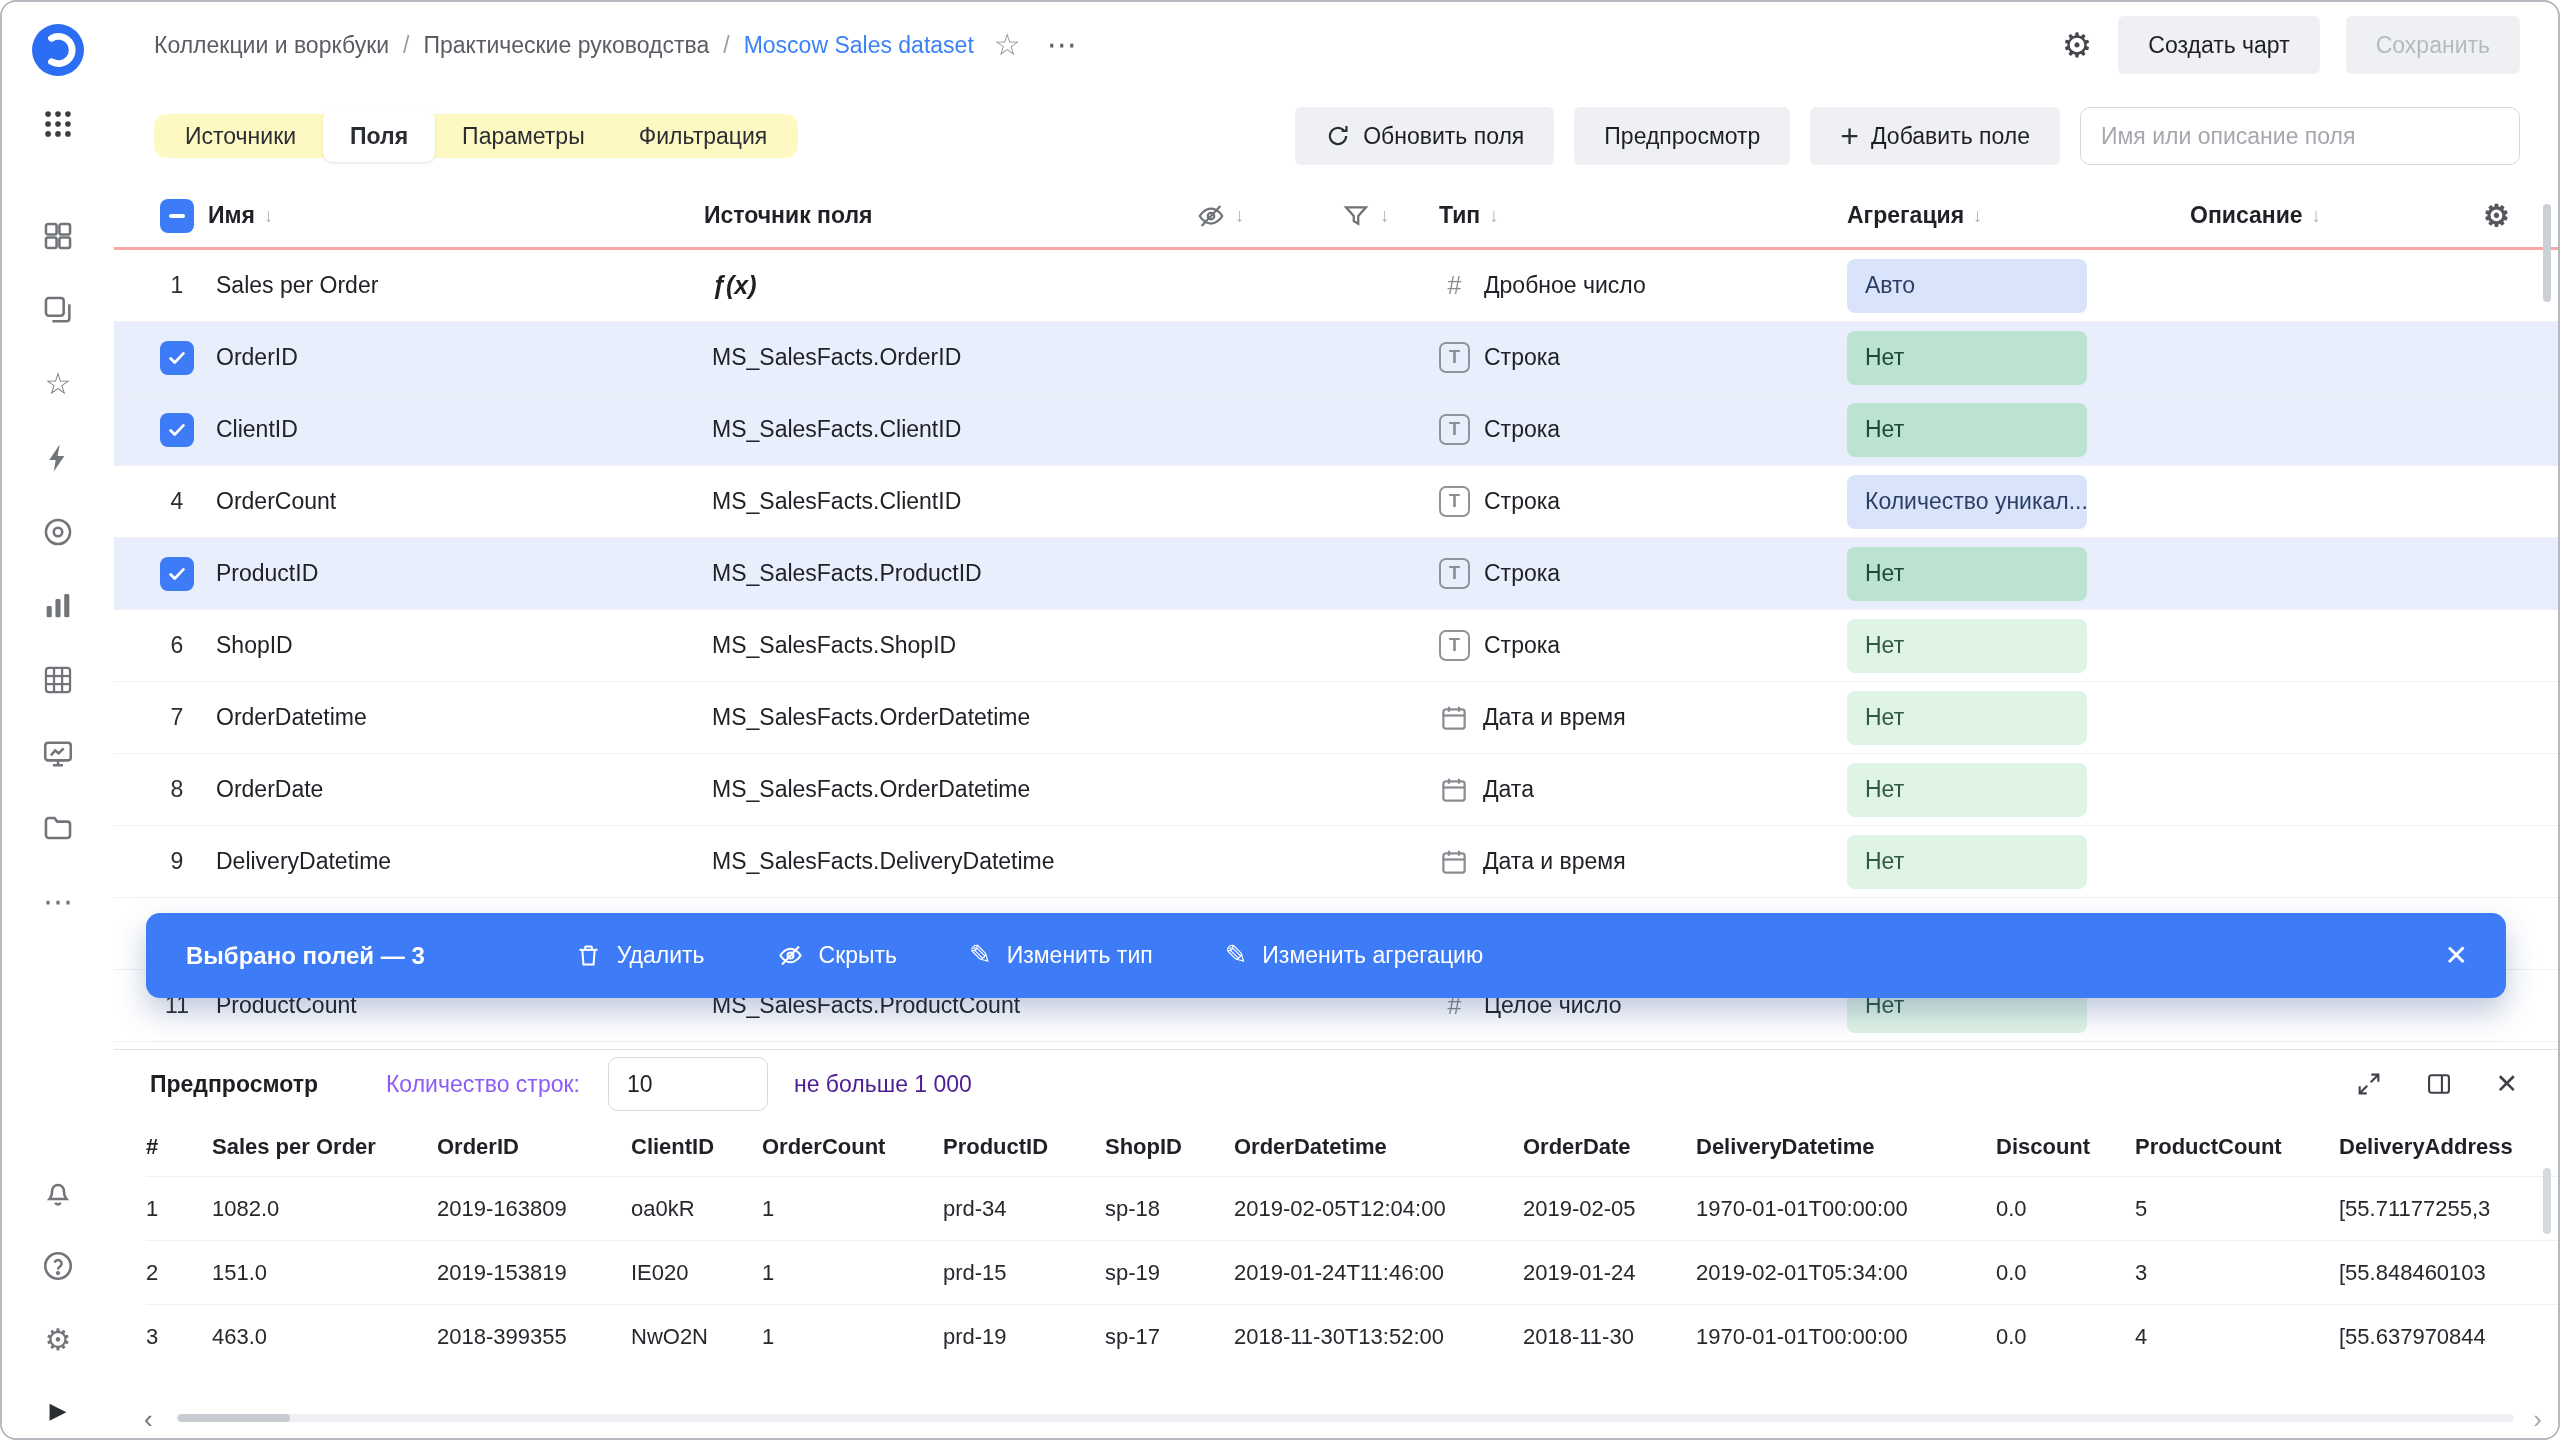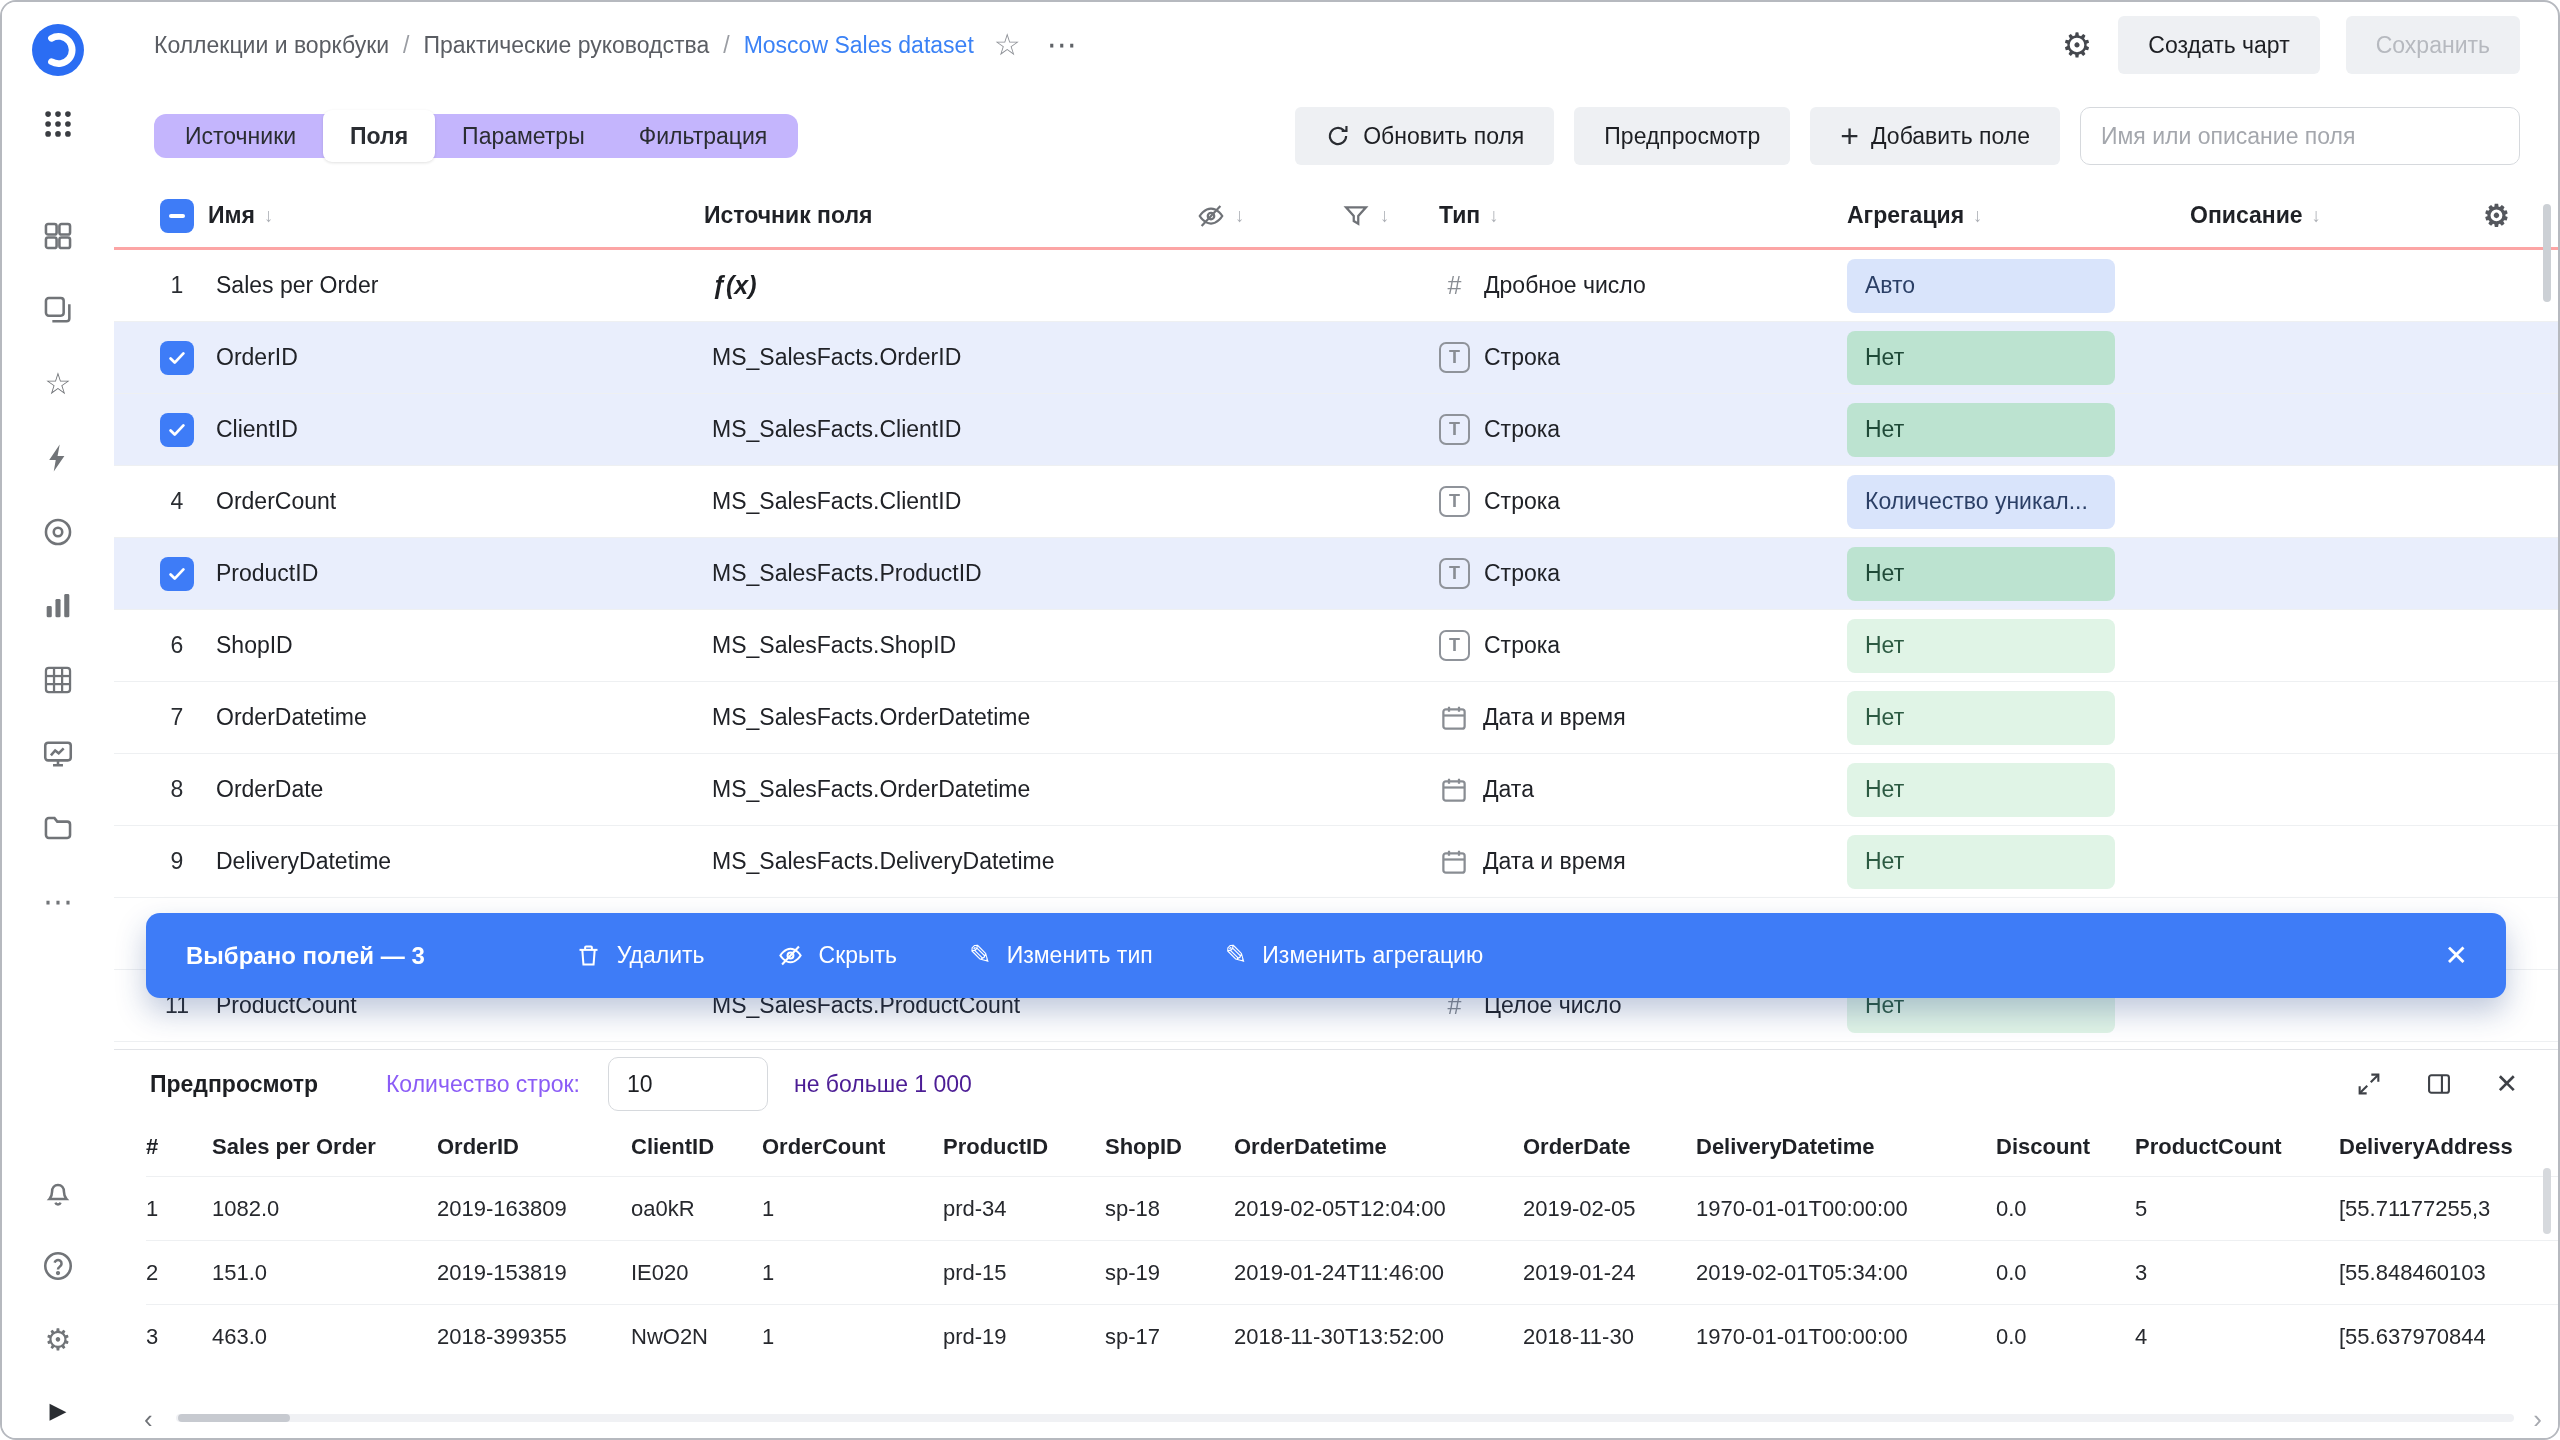--- a/index.html
+++ b/index.html
@@ -30,21 +30,21 @@
   .topbar-right{margin-left:auto;display:flex;align-items:center;gap:26px;}
   .gear-glyph{font-size:34px;color:#44474d;cursor:pointer;line-height:1;}
   .btn{height:58px;border-radius:6px;background:#eef0f3;display:inline-flex;align-items:center;justify-content:center;padding:0 30px;font-size:23px;color:#1d1f23;cursor:pointer;border:none;white-space:nowrap;}
   .btn.disabled{color:#b6b9bf;cursor:default;}
   .bicon{display:inline-flex;margin-right:12px;color:#2a2d32;}
   .bicon svg{width:26px;height:26px;}
   .plus-glyph{font-size:32px;margin-right:12px;line-height:1;color:#2a2d32;}
 
   
   .actionbar{height:96px;display:flex;align-items:center;padding:0 38px 0 40px;}
-  .tabs{display:flex;background:#c4b5fd;border-radius:12px;padding:4px;height:44px;align-items:center;}
+  .tabs{display:flex;background:#fef9c3;border-radius:12px;padding:4px;height:44px;align-items:center;}
   .tab{padding:0 27px;height:52px;display:flex;align-items:center;font-size:23px;color:#2a2d32;border-radius:9px;cursor:pointer;white-space:nowrap;}
   .tab.active{background:#fff;font-weight:700;box-shadow:0 1px 3px rgba(0,0,0,.12);}
   .bar-actions{margin-left:auto;display:flex;align-items:center;gap:20px;}
   .search{width:440px;height:58px;border:1px solid #d6d9dd;border-radius:10px;padding:0 20px;font-size:23px;color:#1d1f23;outline:none;background:#fff;}
   .search::placeholder{color:#a4a7ad;}
 
   
   :root{--fcols:62px 496px 492px 145px 98px 408px 343px 1fr 56px;
         --pcols:66px 225px 194px 131px 181px 162px 129px 289px 173px 300px 139px 204px 460px;}
   .fields-head{display:grid;grid-template-columns:var(--fcols);align-items:center;height:66px;padding:0 48px 0 32px;font-size:23px;font-weight:700;color:#1f2126;border-bottom:3px solid #fca5a5;}
@@ -59,21 +59,21 @@
   .checkbox{width:34px;height:34px;border-radius:8px;background:var(--accent);display:flex;align-items:center;justify-content:center;margin:0 auto;cursor:pointer;}
   .checkbox svg{width:22px;height:22px;display:block;}
   .checkbox.ind::after{content:"";width:16px;height:4px;background:#fff;border-radius:2px;}
   .cell-name,.cell-source{padding-left:8px;white-space:nowrap;overflow:hidden;}
   .formula{font-style:italic;font-weight:700;font-size:25px;color:#1d1f23;}
   .cell-type{display:flex;align-items:center;gap:14px;white-space:nowrap;}
   .ti{color:#898d93;display:inline-flex;align-items:center;justify-content:center;flex:none;}
   .ti.hash{font-size:25px;width:31px;}
   .ti.strbox{width:31px;height:31px;border:2px solid #8f939a;border-radius:7px;font-size:18px;font-weight:700;}
   .ti svg{width:30px;height:30px;display:block;}
-  .badge{width:268px;height:54px;border-radius:8px;display:flex;align-items:center;padding:0 18px;font-size:23px;cursor:pointer;white-space:nowrap;overflow:hidden;}
+  .badge{width:240px;height:54px;border-radius:8px;display:flex;align-items:center;padding:0 18px;font-size:23px;cursor:pointer;white-space:nowrap;overflow:hidden;}
   .badge.blue{background:var(--badge-blue-bg);color:var(--badge-blue-text);}
   .badge.teal{background:var(--badge-teal-bg);color:var(--badge-teal-text);}
   .badge.green{background:var(--badge-green-bg);color:var(--badge-green-text);}
   .gear-small{font-size:30px;color:#54575d;cursor:pointer;line-height:1;justify-self:end;}
 
   
   .selection-bar{position:absolute;left:32px;right:52px;top:911px;height:85px;background:var(--accent);border-radius:14px;display:flex;align-items:center;padding:0 38px 0 40px;color:#fff;box-shadow:0 14px 30px rgba(30,60,130,.28);z-index:6;}
   .sel-label{font-size:24px;font-weight:700;white-space:nowrap;}
   .sel-actions{display:flex;align-items:center;gap:72px;margin-left:150px;}
   .selaction{display:flex;align-items:center;gap:15px;font-size:23px;cursor:pointer;white-space:nowrap;}

